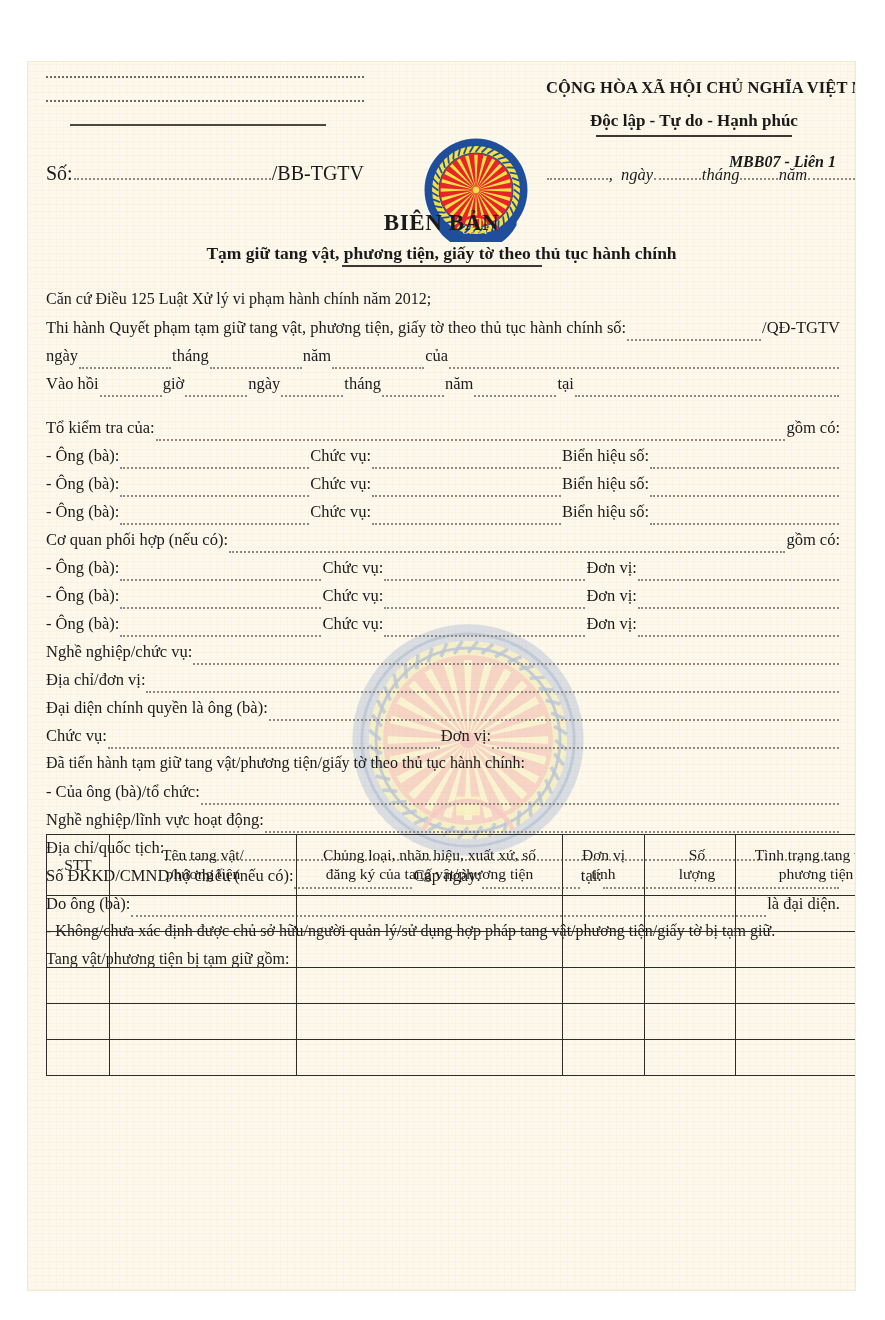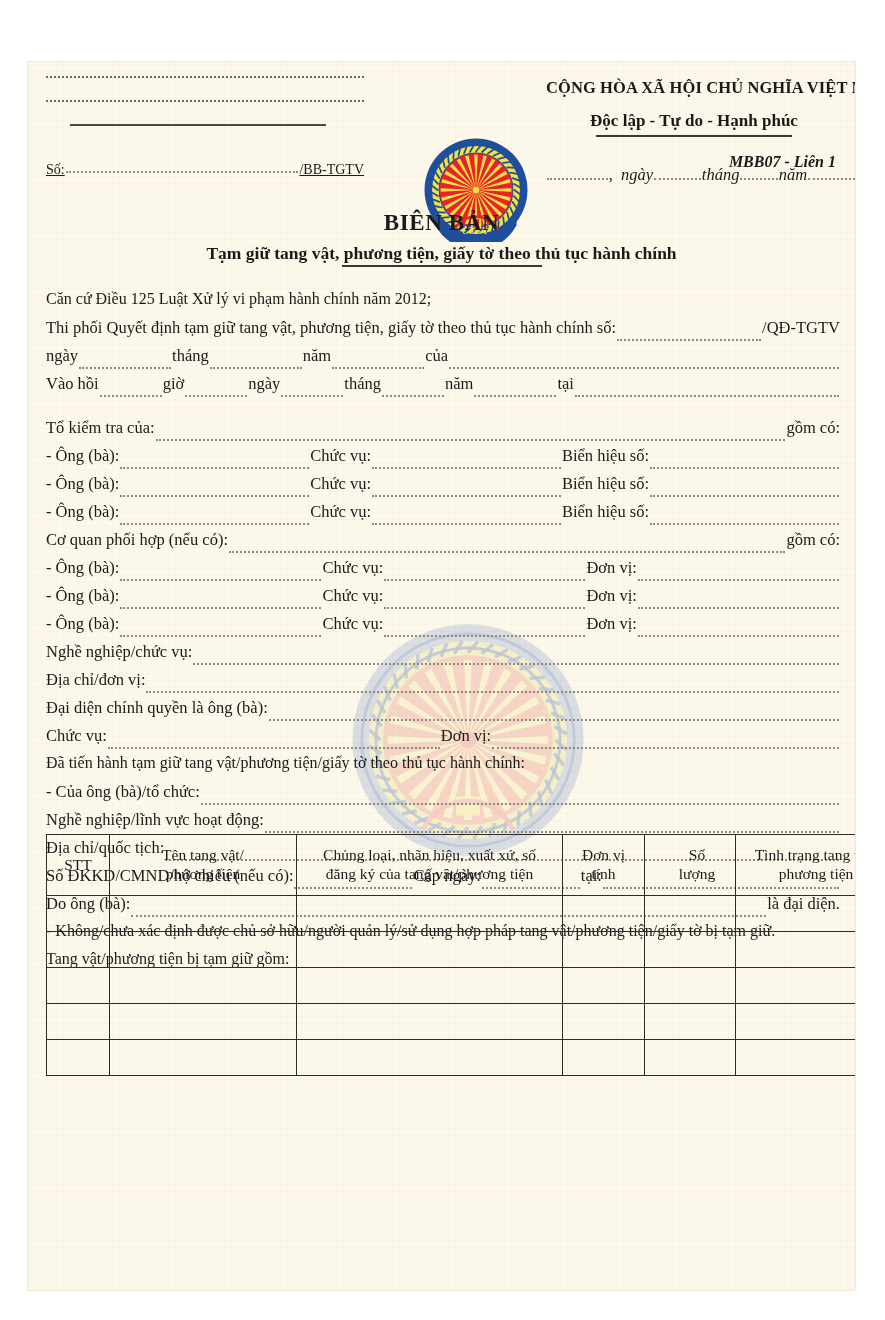--- a/index.html
+++ b/index.html
@@ -64,25 +64,24 @@
     border-bottom: 2px solid #4a4840;
     width: 256px;
     margin: 0 auto 0 24px;
     height: 0;
   }
   #so-line {
     position: absolute;
     left: 18px;
     top: 100px;
     width: 318px;
-    font-size: 14px;
+    font-size: 20px;
     display: flex;
     align-items: flex-start;
     white-space: nowrap;
-    text-decoration: underline;
   }
   #so-line .fill { flex: 1 1 auto; }
 
   .fill {
     border-bottom: 2px dotted #8d8980;
     align-self: flex-end;
     margin: 0 1px 5px 1px;
     min-width: 10px;
     height: 0;
   }
@@ -360,21 +359,21 @@
       <div id="doc-title">BIÊN BẢN</div>
       <div id="doc-subtitle">Tạm giữ tang vật, phương tiện, giấy tờ theo thủ tục hành chính</div>
       <div id="subtitle-underline"></div>
     </div>
 
     <div id="body" class="abs">
 
       <div class="plain">Căn cứ Điều 125 Luật Xử lý vi phạm hành chính năm 2012;</div>
 
       <div class="row">
-        <span class="lbl">Thi phối Quyết định tạm giữ tang vật, phương tiện, giấy tờ theo thủ tục hành chính số:</span>
+        <span class="lbl">Thi hành Quyết phạm tạm giữ tang vật, phương tiện, giấy tờ theo thủ tục hành chính số:</span>
         <span class="fill"></span>
         <span class="lbl">/QĐ-TGTV</span>
       </div>
 
       <div class="row">
         <span class="lbl">ngày</span>
         <span class="fill" style="flex:0 0 92px"></span>
         <span class="lbl">tháng</span>
         <span class="fill" style="flex:0 0 92px"></span>
         <span class="lbl">năm</span>

